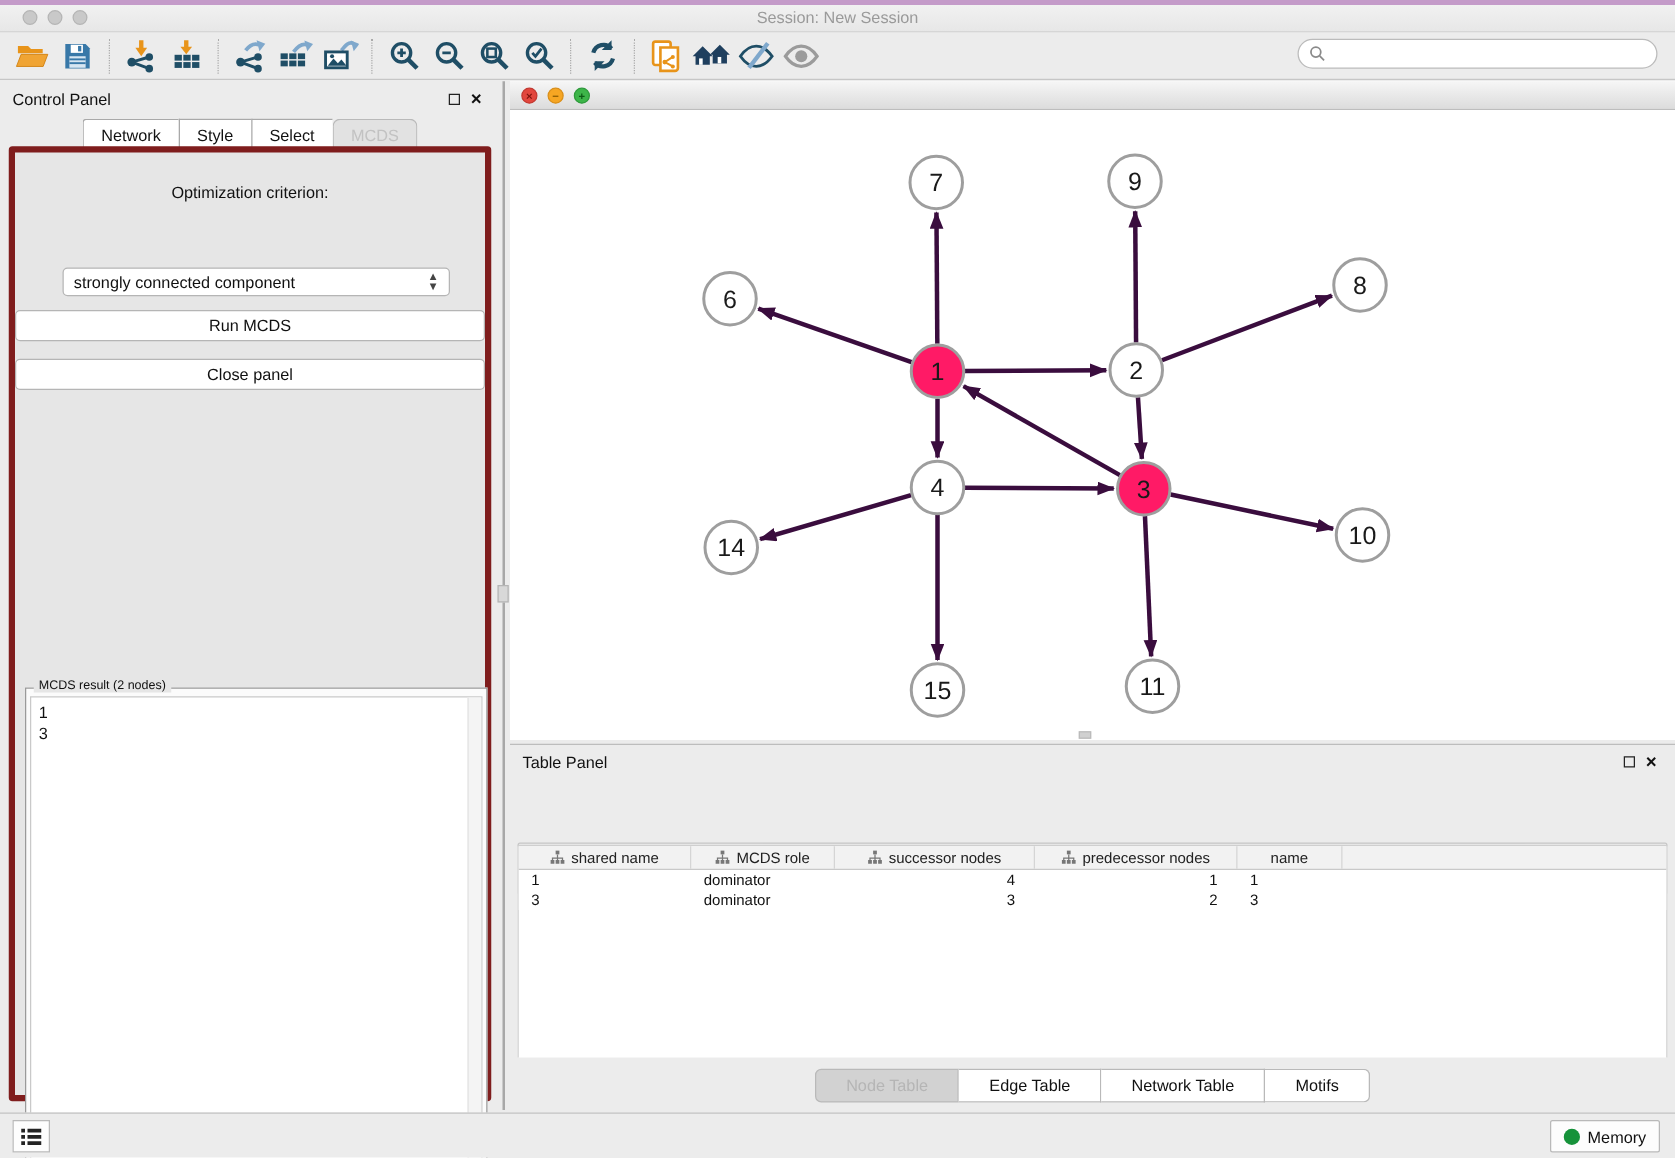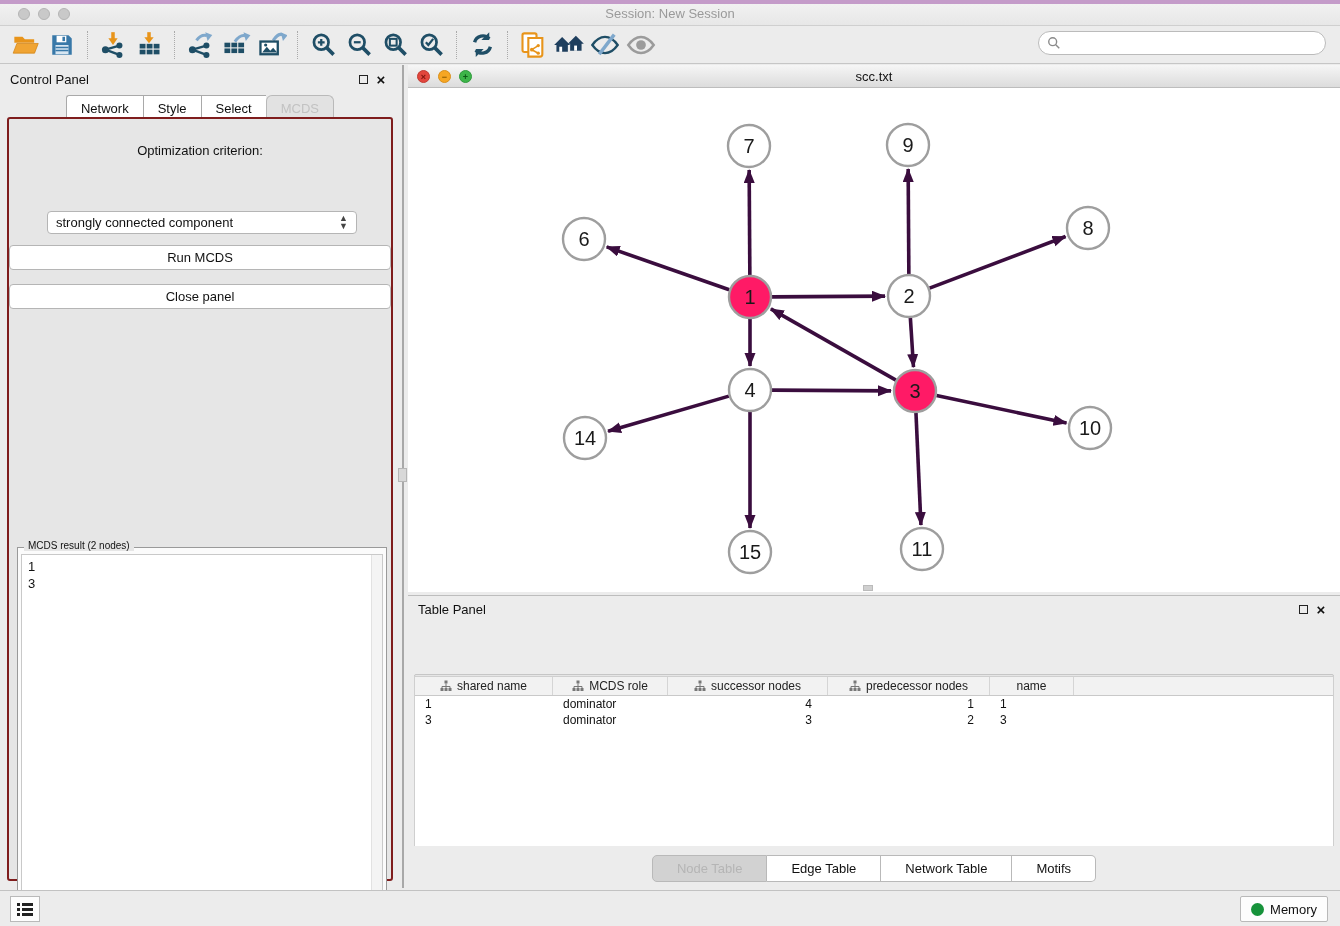--- a/index.html
+++ b/index.html
@@ -28,21 +28,21 @@
   .panel-head .ptitle { font-size:13px; color:#111; flex:1; }
   .wbtn { display:flex; align-items:center; justify-content:center; width:18px; height:18px; cursor:pointer; }
   .float-glyph { width:9px; height:9px; border:1.5px solid #222; }
   .x-glyph { font-size:15px; font-weight:700; color:#111; line-height:1; }
 
   .cp-tabs { position:absolute; left:0; top:30px; width:100%; display:flex; justify-content:center; }
   .cp-tab { font-size:13px; padding:5px 14px; background:#fff; border:1px solid #a9a9a9; border-right:none; color:#111; cursor:pointer; }
   .cp-tab:first-child { border-top-left-radius:3px; border-bottom-left-radius:3px; }
   .cp-tab.mcds { background:#e2e2e2; color:#c2c2c2; border:1px solid #b9b9b9; border-radius:6px 6px 0 0; border-bottom:none; padding-bottom:7px; }
   .cp-body { position:absolute; left:7px; top:52px; width:386px; height:764px; background:#e6e6e6;
-    border:2px solid #7f1d1d; border-radius:3px; }
+    border:5px solid #7f1d1d; border-radius:3px; }
   .opt-label { margin-top:24px; text-align:center; font-size:13px; color:#111; }
   .criterion { position:absolute; left:38px; top:92px; width:310px; height:23px; background:#fff;
     border:1px solid #b5b5b5; border-radius:4px; display:flex; align-items:center; padding:0 8px; font-size:13px; color:#111; cursor:pointer; }
   .criterion .stepper { margin-left:auto; font-size:9px; color:#444; line-height:0.8; text-align:center; }
   .cp-buttons { position:absolute; left:0; top:126px; width:100%; display:flex; justify-content:center; gap:14px;flex-direction:column; }
   .cp-btn { background:#fff; border:1px solid #b5b5b5; border-radius:4px; font-size:13px; color:#111; padding:4px 16px; cursor:pointer; }
 
   .result-fieldset { position:absolute; left:8px; top:428px; width:370px; height:383px; border:1px solid #9a9a9a; background:#fbfbfb; }
   .result-legend { position:absolute; left:6px; top:-8px; background:#e6e6e6; padding:0 4px; font-size:10px; color:#111; }
   .result-area { position:absolute; left:3px; top:6px; right:3px; bottom:3px; background:#fff; border:1px solid #c9c9c9;
@@ -298,21 +298,20 @@
     </div>
   </div>
   <div class="splitter"></div>
   <div class="splitter-grip"></div>
 
   <div class="net-window">
     <div class="net-titlebar">
       <span class="traffic t-red">×</span>
       <span class="traffic t-yel">−</span>
       <span class="traffic t-grn">+</span>
-      <span class="net-title">scc.txt</span>
     </div>
     <svg id="graph-svg" class="net-canvas" width="932" height="504">
       <defs>
         <marker id="arrow" markerUnits="userSpaceOnUse" markerWidth="16" markerHeight="14" refX="13" refY="5.5" orient="auto">
           <path d="M0 0 L14 5.5 L0 11 z" fill="#3a0d3e"></path>
         </marker>
       </defs>
       <g id="edges-layer">
           <line x1="341.85430783059013" y1="187.00048241911261" x2="341.15893691208345" y2="81.99947372460441" stroke="#3a0d3e" stroke-width="3.6" marker-end="url(#arrow)"></line>
           <line x1="321.23121807335133" y1="201.7434376400866" x2="198.65685301088945" y2="158.91624984717825" stroke="#3a0d3e" stroke-width="3.6" marker-end="url(#arrow)"></line>

